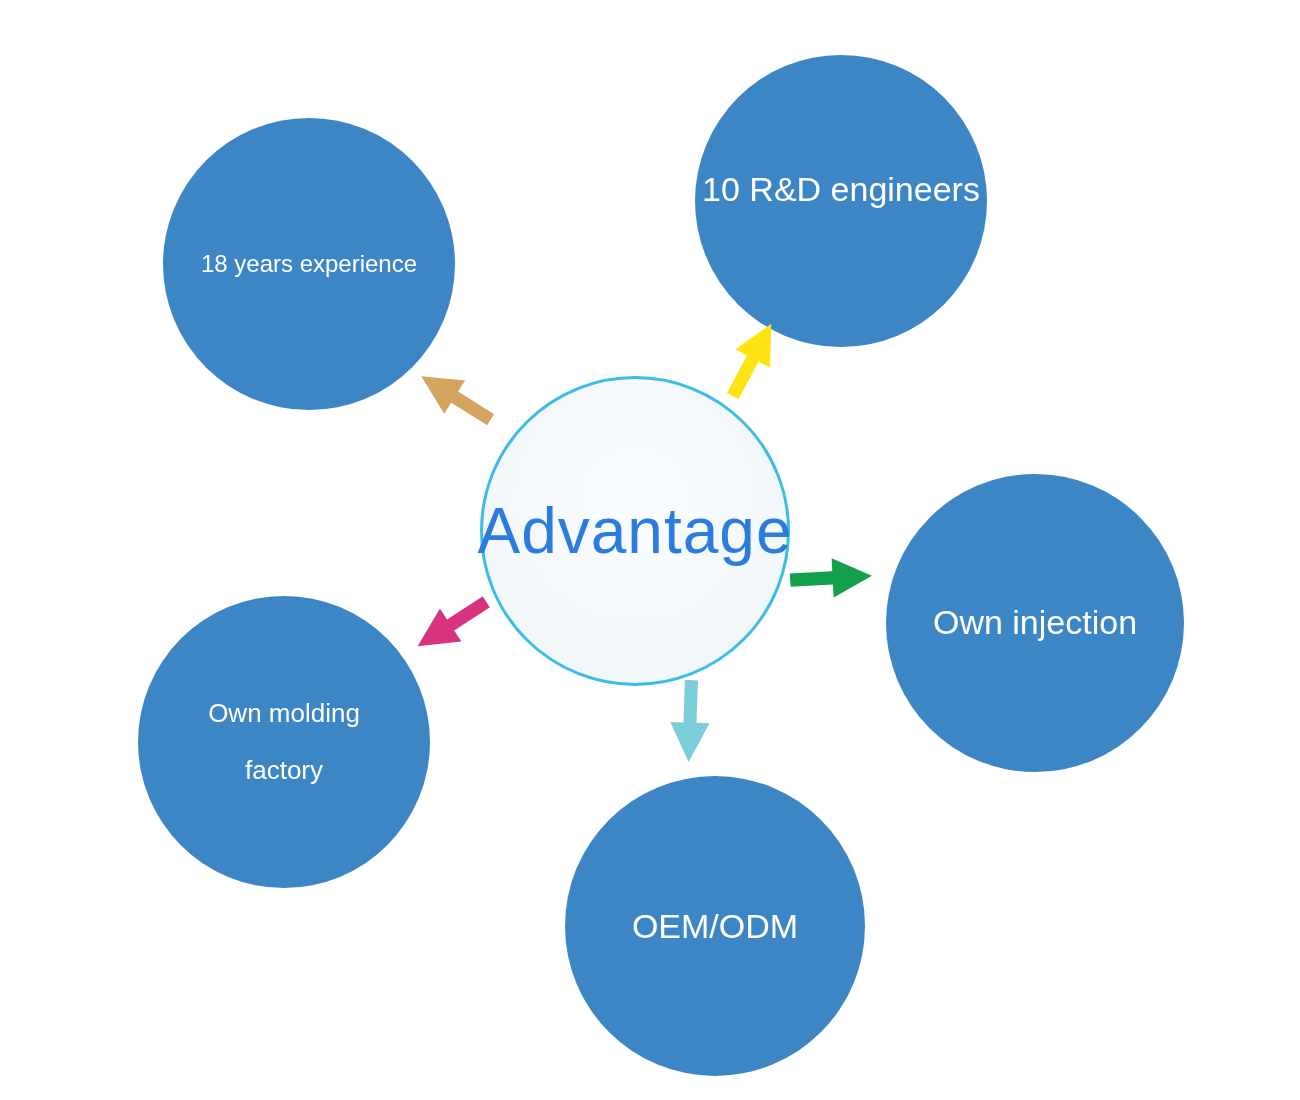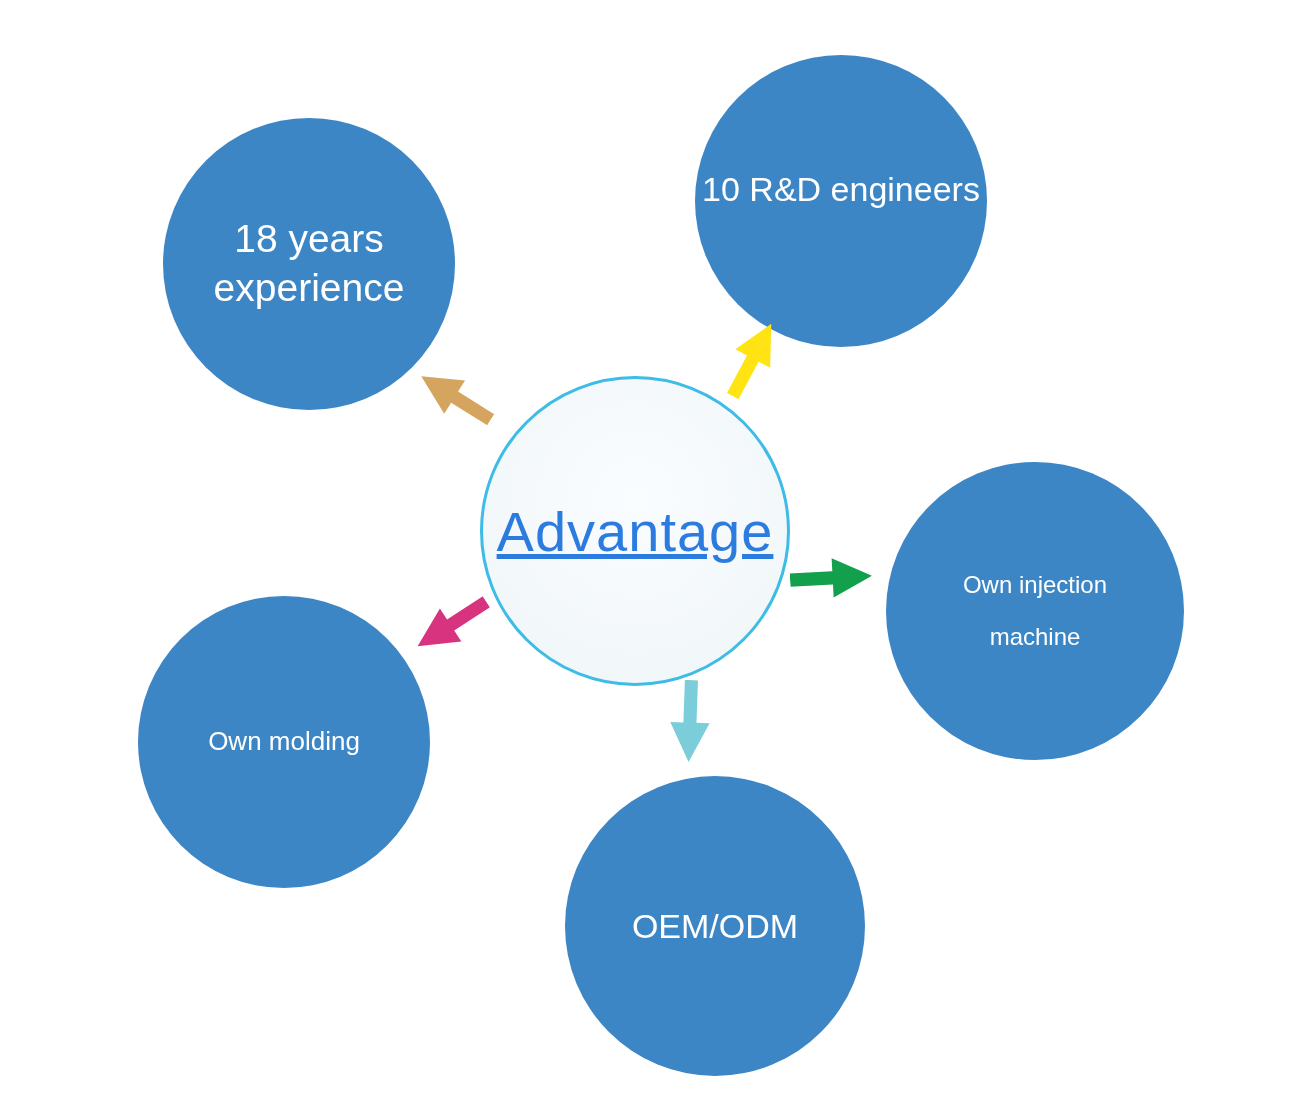--- a/index.html
+++ b/index.html
@@ -21,42 +21,41 @@
     background: #3d86c6;
     color: #ffffff;
     display: flex;
     flex-direction: column;
     align-items: center;
     justify-content: center;
     text-align: center;
     line-height: 1.25;
   }
   .node .line { display: block; }
-  .node-experience { left: 163px; top: 118px; width: 292px; height: 292px; font-size: 39px; }
+  .node-experience { left: 163px; top: 118px; width: 292px; height: 292px; font-size: 24px; }
   .node-rnd        { left: 695px; top:  55px; width: 292px; height: 292px; font-size: 34px; padding-bottom: 24px; box-sizing: border-box; text-align: center; }
-  .node-injection  { left: 886px; top: 462px; width: 298px; height: 298px; font-size: 24px; line-height: 2.15; }
+  .node-injection  { left: 886px; top: 474px; width: 298px; height: 298px; font-size: 34px; line-height: 2.15; }
   .node-molding    { left: 138px; top: 596px; width: 292px; height: 292px; font-size: 26px; line-height: 2.2; }
   .node-oem        { left: 565px; top: 776px; width: 300px; height: 300px; font-size: 34px; }
   .center-node {
     position: absolute;
     left: 480px; top: 376px;
     width: 310px; height: 310px;
     border-radius: 50%;
     background: radial-gradient(circle at 50% 40%, #fafdff 0%, #f2f7fa 70%, #eef4f8 100%);
     border: 3px solid #3cbce6;
     display: flex;
     align-items: center;
     justify-content: center;
     box-sizing: border-box;
   }
   .center-label {
     color: #2c7ce0;
-    font-size: 56px;
+    font-size: 64px;
     letter-spacing: 1px;
-    text-decoration: underline;
   }
   .arrow {
     position: absolute;
     width: 82px;
     height: 50px;
   }
   .arrow svg { width: 100%; height: 100%; display: block; }
   .arrow-experience { left: 415px; top: 373px; transform: rotate(-148deg); }
   .arrow-rnd        { left: 711px; top: 335px; transform: rotate(-62deg); }
   .arrow-injection  { left: 790px; top: 553px; transform: rotate(-3deg); }
@@ -71,25 +70,25 @@
   <div class="node node-experience">
     <span class="line">18 years experience</span>
   </div>
 
   <div class="node node-rnd">
     <span class="line">10 R&amp;D engineers</span>
   </div>
 
   <div class="node node-injection">
     <span class="line">Own injection</span>
-    <span class="line">machine</span>
   </div>
 
   <div class="node node-molding">
     <span class="line">Own molding</span>
+    <span class="line">factory</span>
   </div>
 
   <div class="node node-oem">
     <span class="line">OEM/ODM</span>
   </div>
 
   <div class="center-node">
     <span class="center-label">Advantage</span>
   </div>
 

